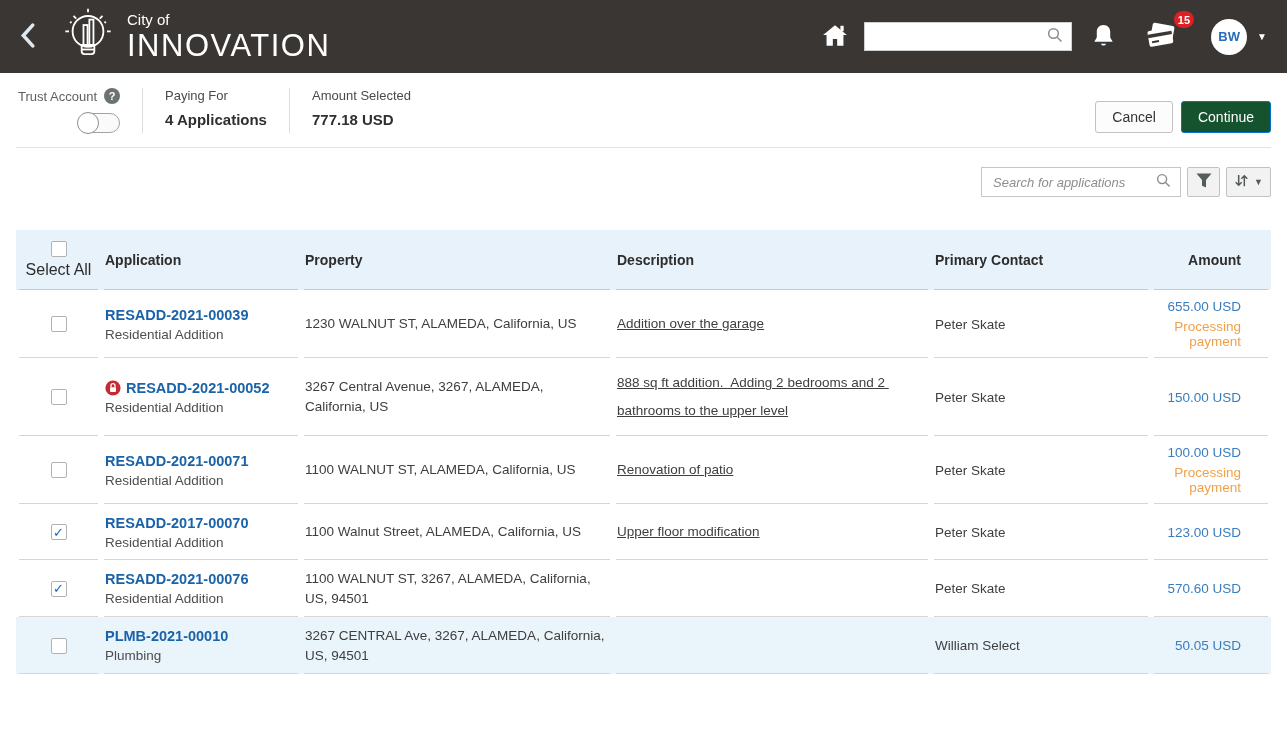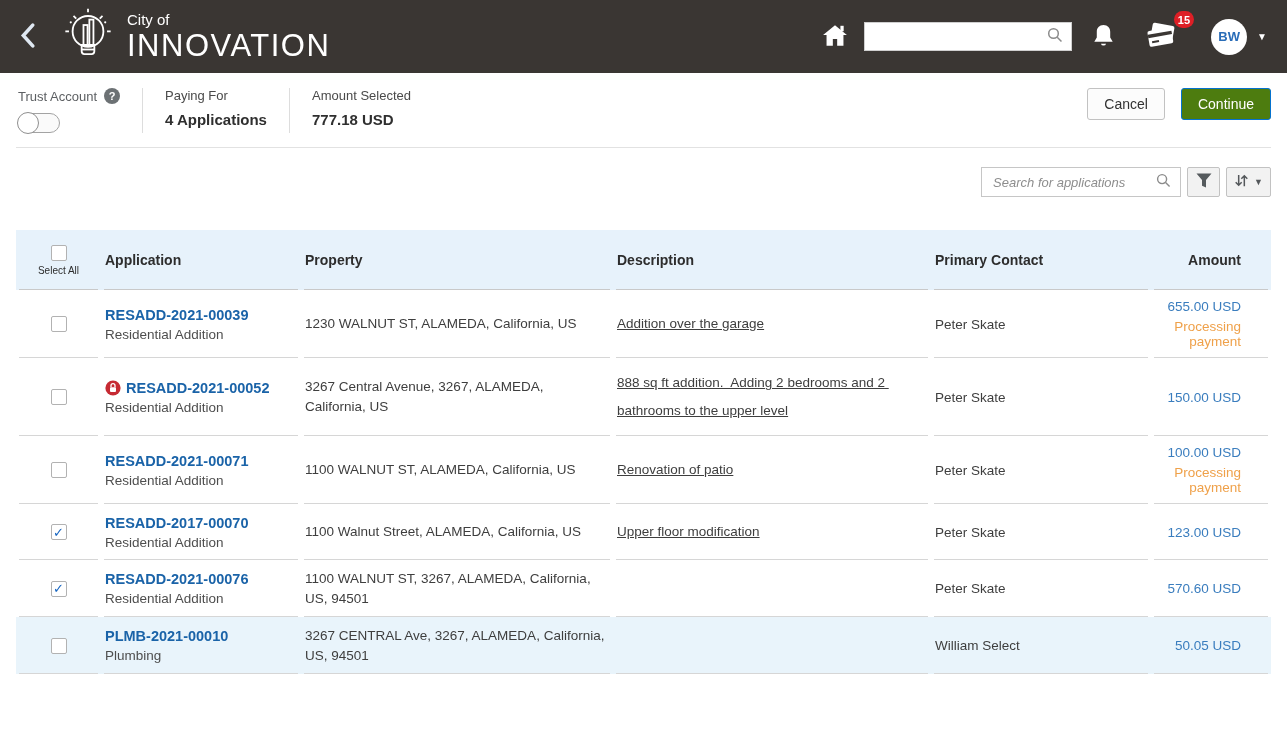--- a/index.html
+++ b/index.html
@@ -28,49 +28,49 @@
   .avatar{width:36px;height:36px;border-radius:50%;background:#fff;color:#2a6db8;font-size:13px;font-weight:bold;display:flex;align-items:center;justify-content:center;margin-left:32px;cursor:pointer;}
   .avatar-caret{color:#fff;font-size:10px;margin-left:10px;cursor:pointer;}
 
   
   .main{padding:0 16px;}
   .title-row{border-bottom:1px solid #dcdcdc;padding:24px 0 16px;}
   .page-title{font-size:27px;font-weight:400;color:#3c3c3c;margin:0;}
 
   .summary{display:flex;align-items:stretch;padding:15px 0 14px;border-bottom:1px solid #e2e2e2;}
   .sum-item{padding:0 22px;border-left:1px solid #ddd;display:flex;flex-direction:column;}
-  .sum-item.first{padding-left:2px;border-left:none;}
+  .sum-item.first{padding-left:2px;border-left:none;align-items:flex-end;}
   .sum-label{font-size:13px;color:#5d6063;display:flex;align-items:center;gap:7px;white-space:nowrap;}
   .help-icon{width:16px;height:16px;border-radius:50%;background:#6c7174;color:#fff;font-size:11px;font-weight:bold;display:inline-flex;align-items:center;justify-content:center;}
   .toggle{margin-top:9px;width:42px;height:20px;border:1px solid #a3a3a3;border-radius:12px;background:#fafafa;position:relative;cursor:pointer;}
   .toggle-knob{position:absolute;left:-2px;top:-2px;width:22px;height:22px;border-radius:50%;background:#fff;border:1px solid #8f8f8f;}
   .sum-sub{font-size:13px;color:#4a4a4a;}
   .sum-value{font-size:15px;font-weight:bold;color:#2f2f2f;margin-top:8px;white-space:nowrap;}
-  .sum-actions{margin-left:auto;display:flex;align-items:flex-start;gap:16px;}
+  .sum-actions{margin-left:auto;display:flex;align-items:flex-end;gap:8px;}
   .btn{font-size:14px;font-family:inherit;border-radius:3px;padding:7px 16px;cursor:pointer;}
   .btn-secondary{background:#fcfcfc;border:1px solid #c2c2c2;color:#333;}
-  .btn-primary{background:#4d7c0f;border:1px solid #0572ce;color:#fff;}
+  .btn-primary{background:#14532d;border:1px solid #0572ce;color:#fff;}
 
   .toolbar{display:flex;justify-content:flex-end;align-items:center;margin-top:19px;gap:6px;}
   .search-box{width:200px;height:30px;border:1px solid #c6c6c6;background:#fff;display:flex;align-items:center;padding:0 9px;}
   .search-box input{flex:1;border:none;outline:none;font-size:13px;min-width:0;font-family:inherit;color:#444;}
   .search-box input::placeholder{font-style:italic;color:#8d8d8d;}
   .tool-btn{height:30px;min-width:33px;background:#f2f2f2;border:1px solid #c2c2c2;border-radius:2px;display:flex;align-items:center;justify-content:center;gap:5px;padding:0 7px;cursor:pointer;}
   .tool-caret{font-size:9px;color:#54585b;}
 
   
   .table-wrap{margin-top:33px;}
   table{width:100%;border-collapse:collapse;table-layout:fixed;}
   th,td{position:relative;}
   th::after,td::after{content:"";position:absolute;left:3px;right:3px;bottom:0;border-bottom:1px solid #d6d6d6;}
   thead th{background:#e7f2fb;height:60px;vertical-align:middle;font-size:14px;font-weight:bold;color:#2d2d2d;text-align:left;padding:0 0 0 4px;}
   thead th::after{border-bottom-color:#c9c9c9;}
   th.col-check{text-align:center;padding:0;}
   th.col-amount,td.amount-cell{text-align:right;padding-right:30px;}
-  .select-all-label{font-size:10px;font-weight:normal;color:#2d2d2d;margin-top:4px;}
+  .select-all-label{font-size:16px;font-weight:normal;color:#2d2d2d;margin-top:4px;}
   tbody td{vertical-align:middle;padding:9px 6px 9px 4px;font-size:13.5px;color:#3e3e3e;}
   tbody td.cell-check{text-align:center;padding:0;}
   tbody tr{height:62px;}
   tbody tr:nth-child(2){height:78px;}
   tbody tr:nth-child(4){height:56px;}
   tbody tr:nth-child(5){height:57px;}
   tbody tr:nth-child(6){height:42px;}
   tr.hl td{background:#e9f4fb;}
   .checkbox{width:16px;height:16px;border:1px solid #b2b2b2;border-radius:2px;background:#fff;margin:0 auto;display:flex;align-items:center;justify-content:center;font-size:13px;font-weight:bold;color:#1665c1;cursor:pointer;}
   .checkbox.checked::after{content:"\2713";}

